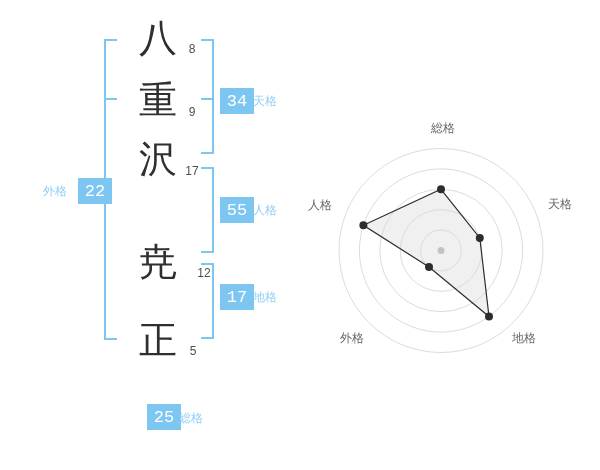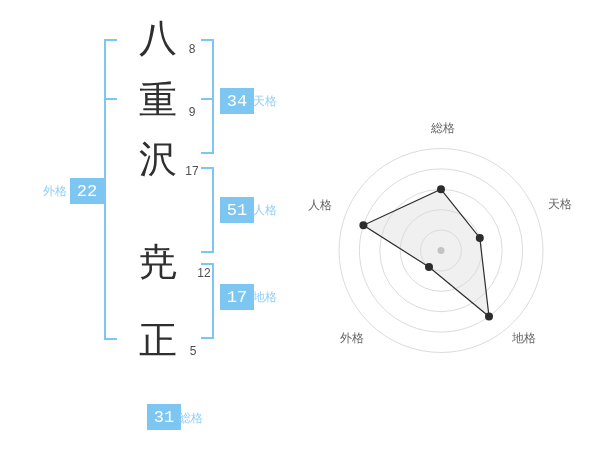--- a/index.html
+++ b/index.html
@@ -65,32 +65,32 @@
     <div class="abs bracket-line" style="left:201px; top:167px; width:13px; height:2px"></div>
     <div class="abs bracket-line" style="left:201px; top:251px; width:13px; height:2px"></div>
   </div>
   <div>
     <div class="abs bracket-line" style="left:212px; top:263px; width:2px;  height:76px"></div>
     <div class="abs bracket-line" style="left:201px; top:263px; width:13px; height:2px"></div>
     <div class="abs bracket-line" style="left:201px; top:337px; width:13px; height:2px"></div>
   </div>
 
   <div class="abs cat-label v-anchor" style="left:42px; top:191px; width:25px; text-align:right">外格</div>
-  <div class="abs value-box" style="left:70px; top:178px">22</div>
+  <div class="abs value-box" style="left:78px; top:178px">22</div>
 
   <div class="abs value-box" style="left:220px; top:88px">34</div>
   <div class="abs cat-label v-anchor" style="left:253px; top:101px">天格</div>
 
-  <div class="abs value-box" style="left:220px; top:197px">51</div>
+  <div class="abs value-box" style="left:220px; top:197px">55</div>
   <div class="abs cat-label v-anchor" style="left:253px; top:210px">人格</div>
 
   <div class="abs value-box" style="left:220px; top:284px">17</div>
   <div class="abs cat-label v-anchor" style="left:253px; top:297px">地格</div>
 
-  <div class="abs value-box" style="left:147px; top:404px">31</div>
+  <div class="abs value-box" style="left:147px; top:404px">25</div>
   <div class="abs cat-label v-anchor" style="left:179px; top:418px">総格</div>
 
   <div>
     <svg id="radar-svg" class="abs" style="left:300px; top:105px" width="300" height="265" viewBox="0 0 300 265">
         <circle cx="141" cy="145.5" r="20.4" fill="none" stroke="#dcdcdc" stroke-width="1"></circle>
         <circle cx="141" cy="145.5" r="40.8" fill="none" stroke="#dcdcdc" stroke-width="1"></circle>
         <circle cx="141" cy="145.5" r="61.199999999999996" fill="none" stroke="#dcdcdc" stroke-width="1"></circle>
         <circle cx="141" cy="145.5" r="81.6" fill="none" stroke="#dcdcdc" stroke-width="1"></circle>
         <circle cx="141" cy="145.5" r="102" fill="none" stroke="#dcdcdc" stroke-width="1"></circle>
         <polygon points="141.0,84.3 179.8,132.9 189.0,211.5 129.0,162.0 63.4,120.3" fill="#d9d9d9" fill-opacity="0.4" stroke="#2d2d2d" stroke-width="1.2"></polygon>

